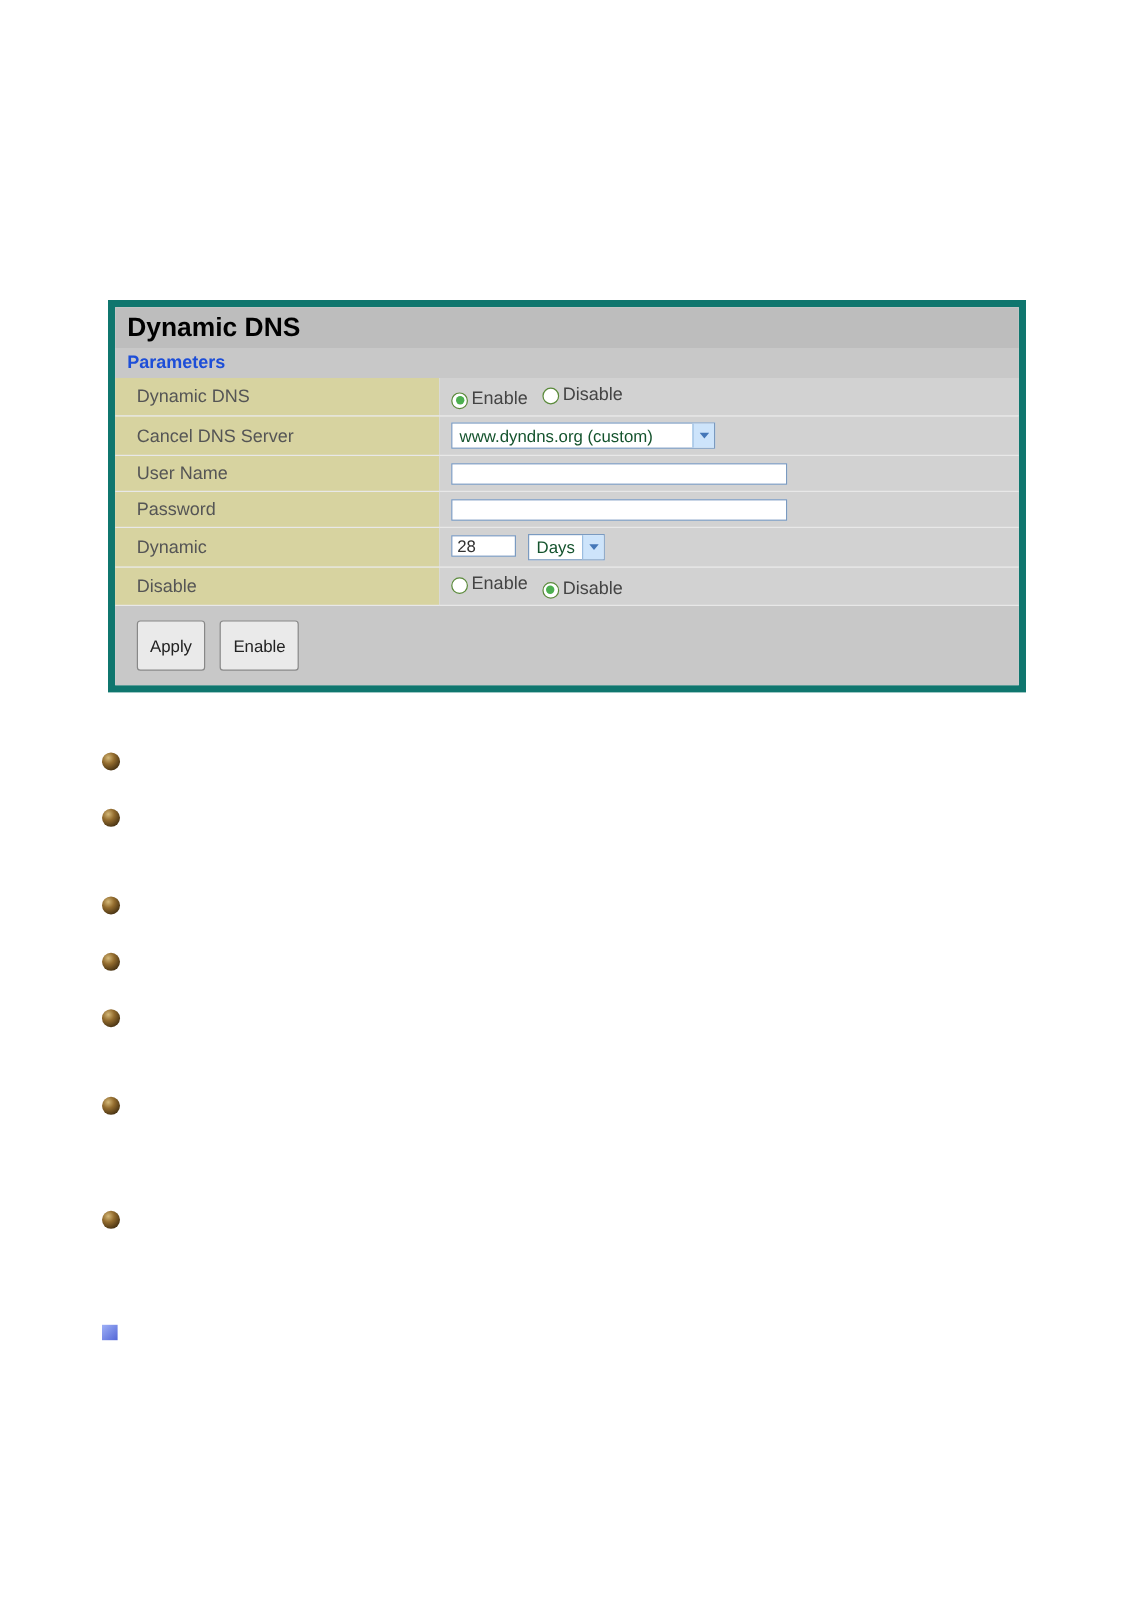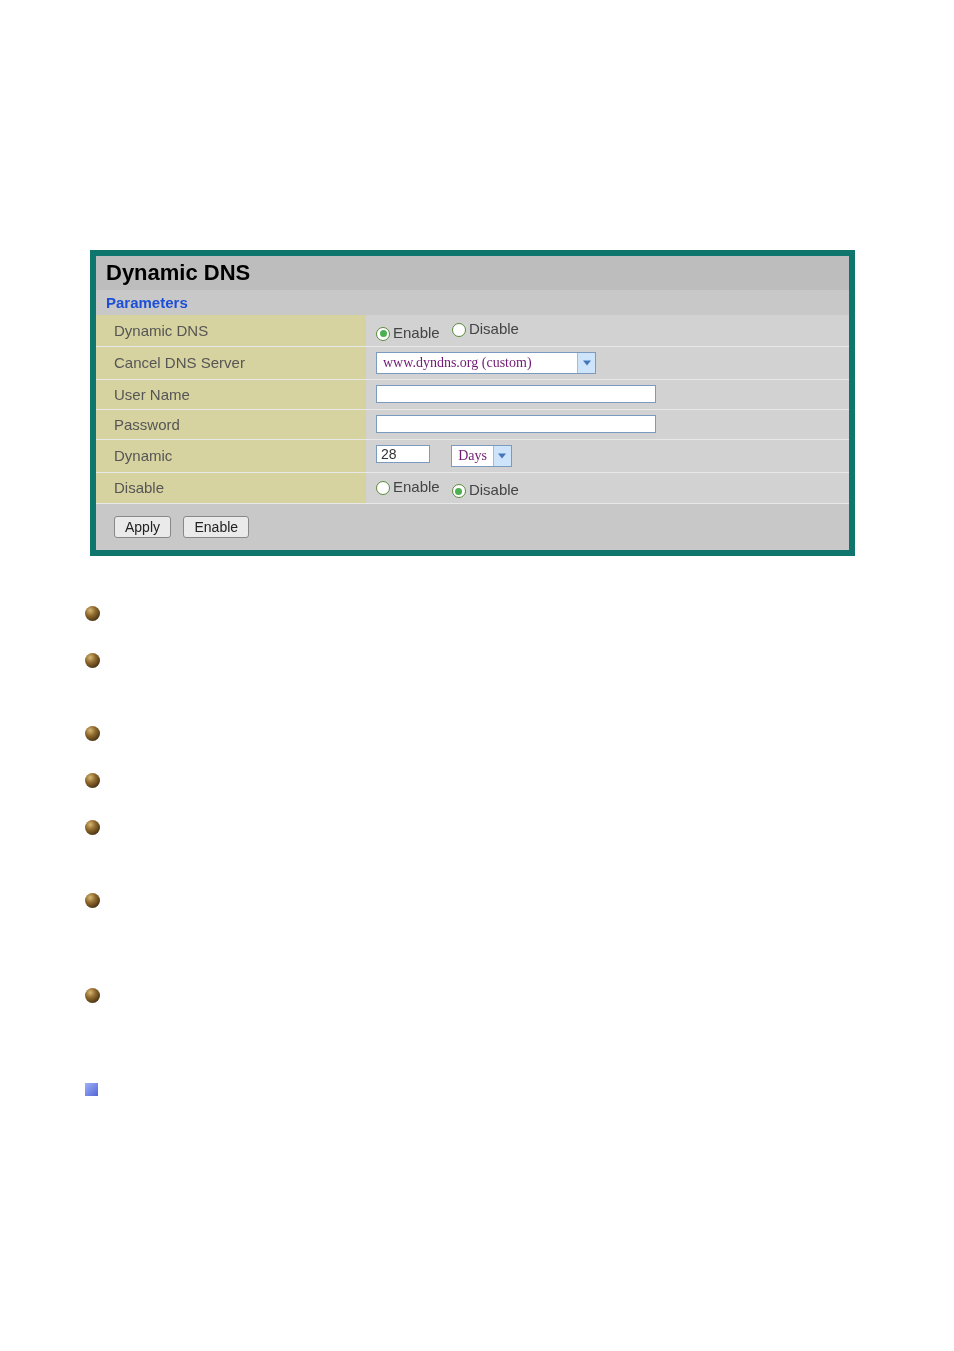--- a/index.html
+++ b/index.html
@@ -92,22 +92,21 @@
     display: inline-flex;
     align-items: center;
     border: 1px solid #7a9ac0;
     background: #fff;
     height: 22px;
     vertical-align: middle;
   }
   .select-wrap .select-text {
     padding: 0 6px;
     font-size: 14px;
-    color: #701a75;
-    font-family: Liberation Serif, serif;
+    color: #14532d;
   }
   .select-wrap .select-arrow {
     width: 18px;
     height: 100%;
     background: #cde4fb;
     border-left: 1px solid #9bbde0;
     display: flex;
     align-items: center;
     justify-content: center;
   }
@@ -116,21 +115,21 @@
     height: 6px;
   }
   .button-row {
     background: #c8c8c8;
     padding: 12px 10px 12px 18px;
   }
   .btn {
     background: #eaeaea;
     border: 1px solid #888;
     border-radius: 3px;
-    padding: 2px 10px;
+    padding: 12px 10px;
     font-size: 14px;
     color: #222;
     cursor: pointer;
     margin-right: 8px;
   }
   .bullet-list {
     margin: 50px 0 0 85px;
   }
   .sphere-bullet {
     width: 15px;
@@ -202,21 +201,21 @@
       <td class="label-cell">Password</td>
       <td class="value-cell">
         <input type="password" class="text-input wide" value="" style="">
       </td>
     </tr>
 
     <tr>
       <td class="label-cell">Dynamic</td>
       <td class="value-cell">
         <input type="text" class="text-input small" value="28" style="">
-        <span class="select-wrap" style="margin-left:17px;">
+        <span class="select-wrap" style="margin-left:6px;">
           <span class="select-text">Days</span>
           <span class="select-arrow">
             <svg viewBox="0 0 10 6">
                   <path d="M0 0 L5 6 L10 0 Z" fill="#4577b8"></path>
                 </svg>
           </span>
         </span>
       </td>
     </tr>
 

